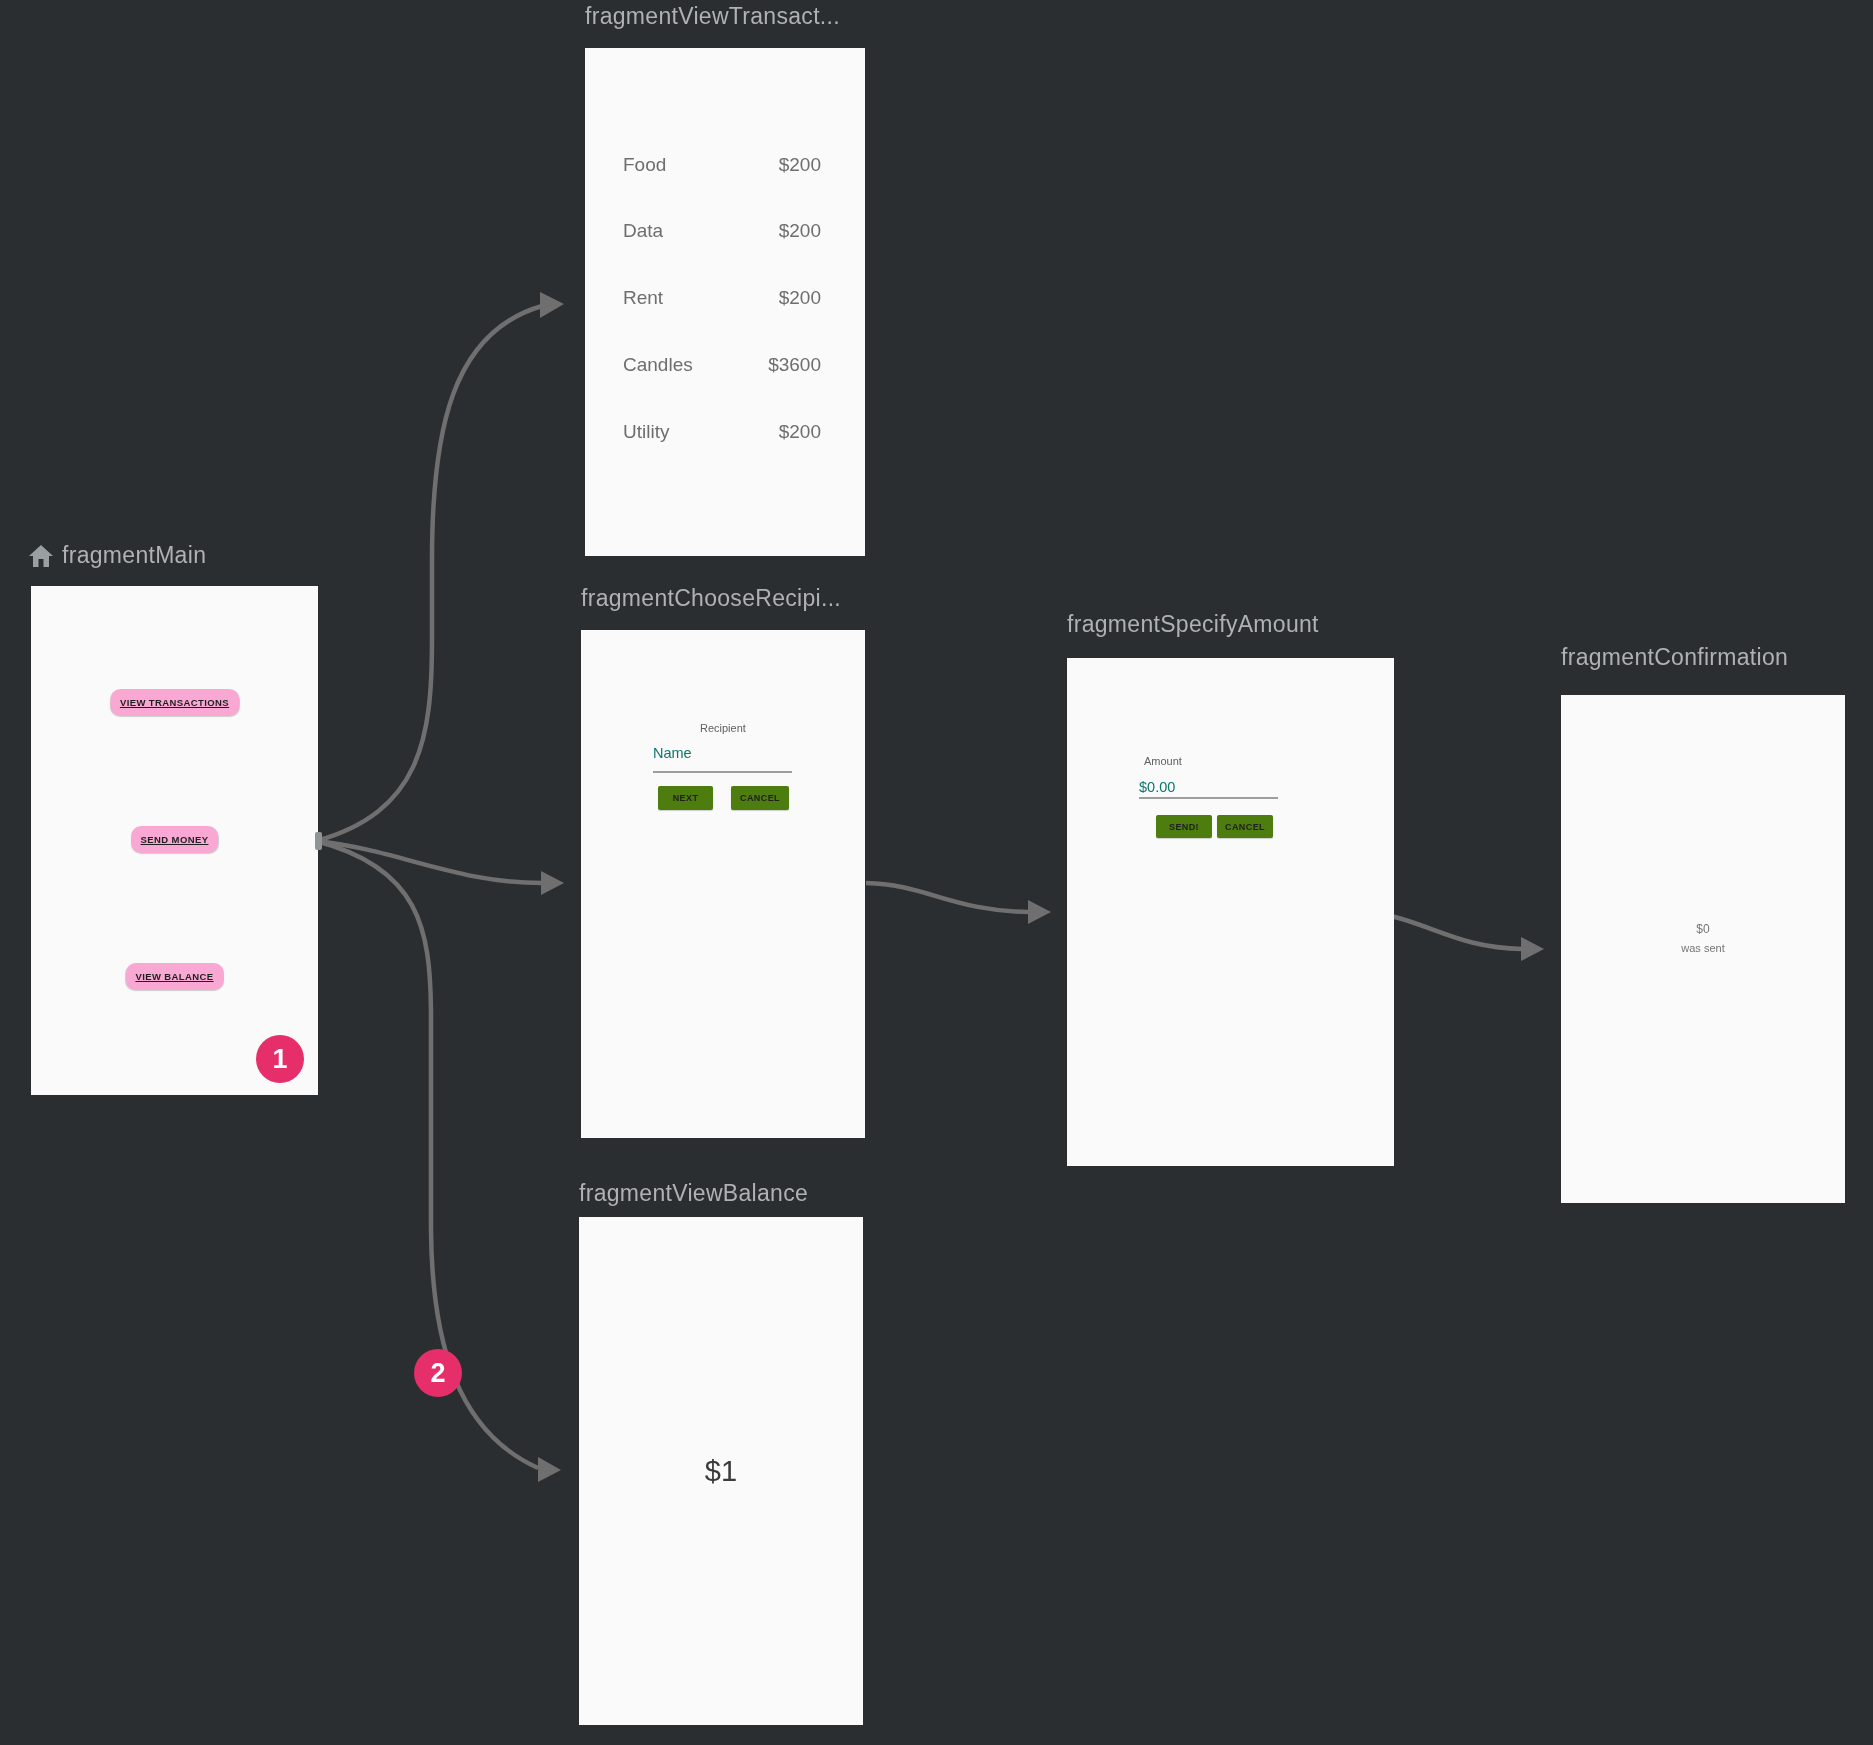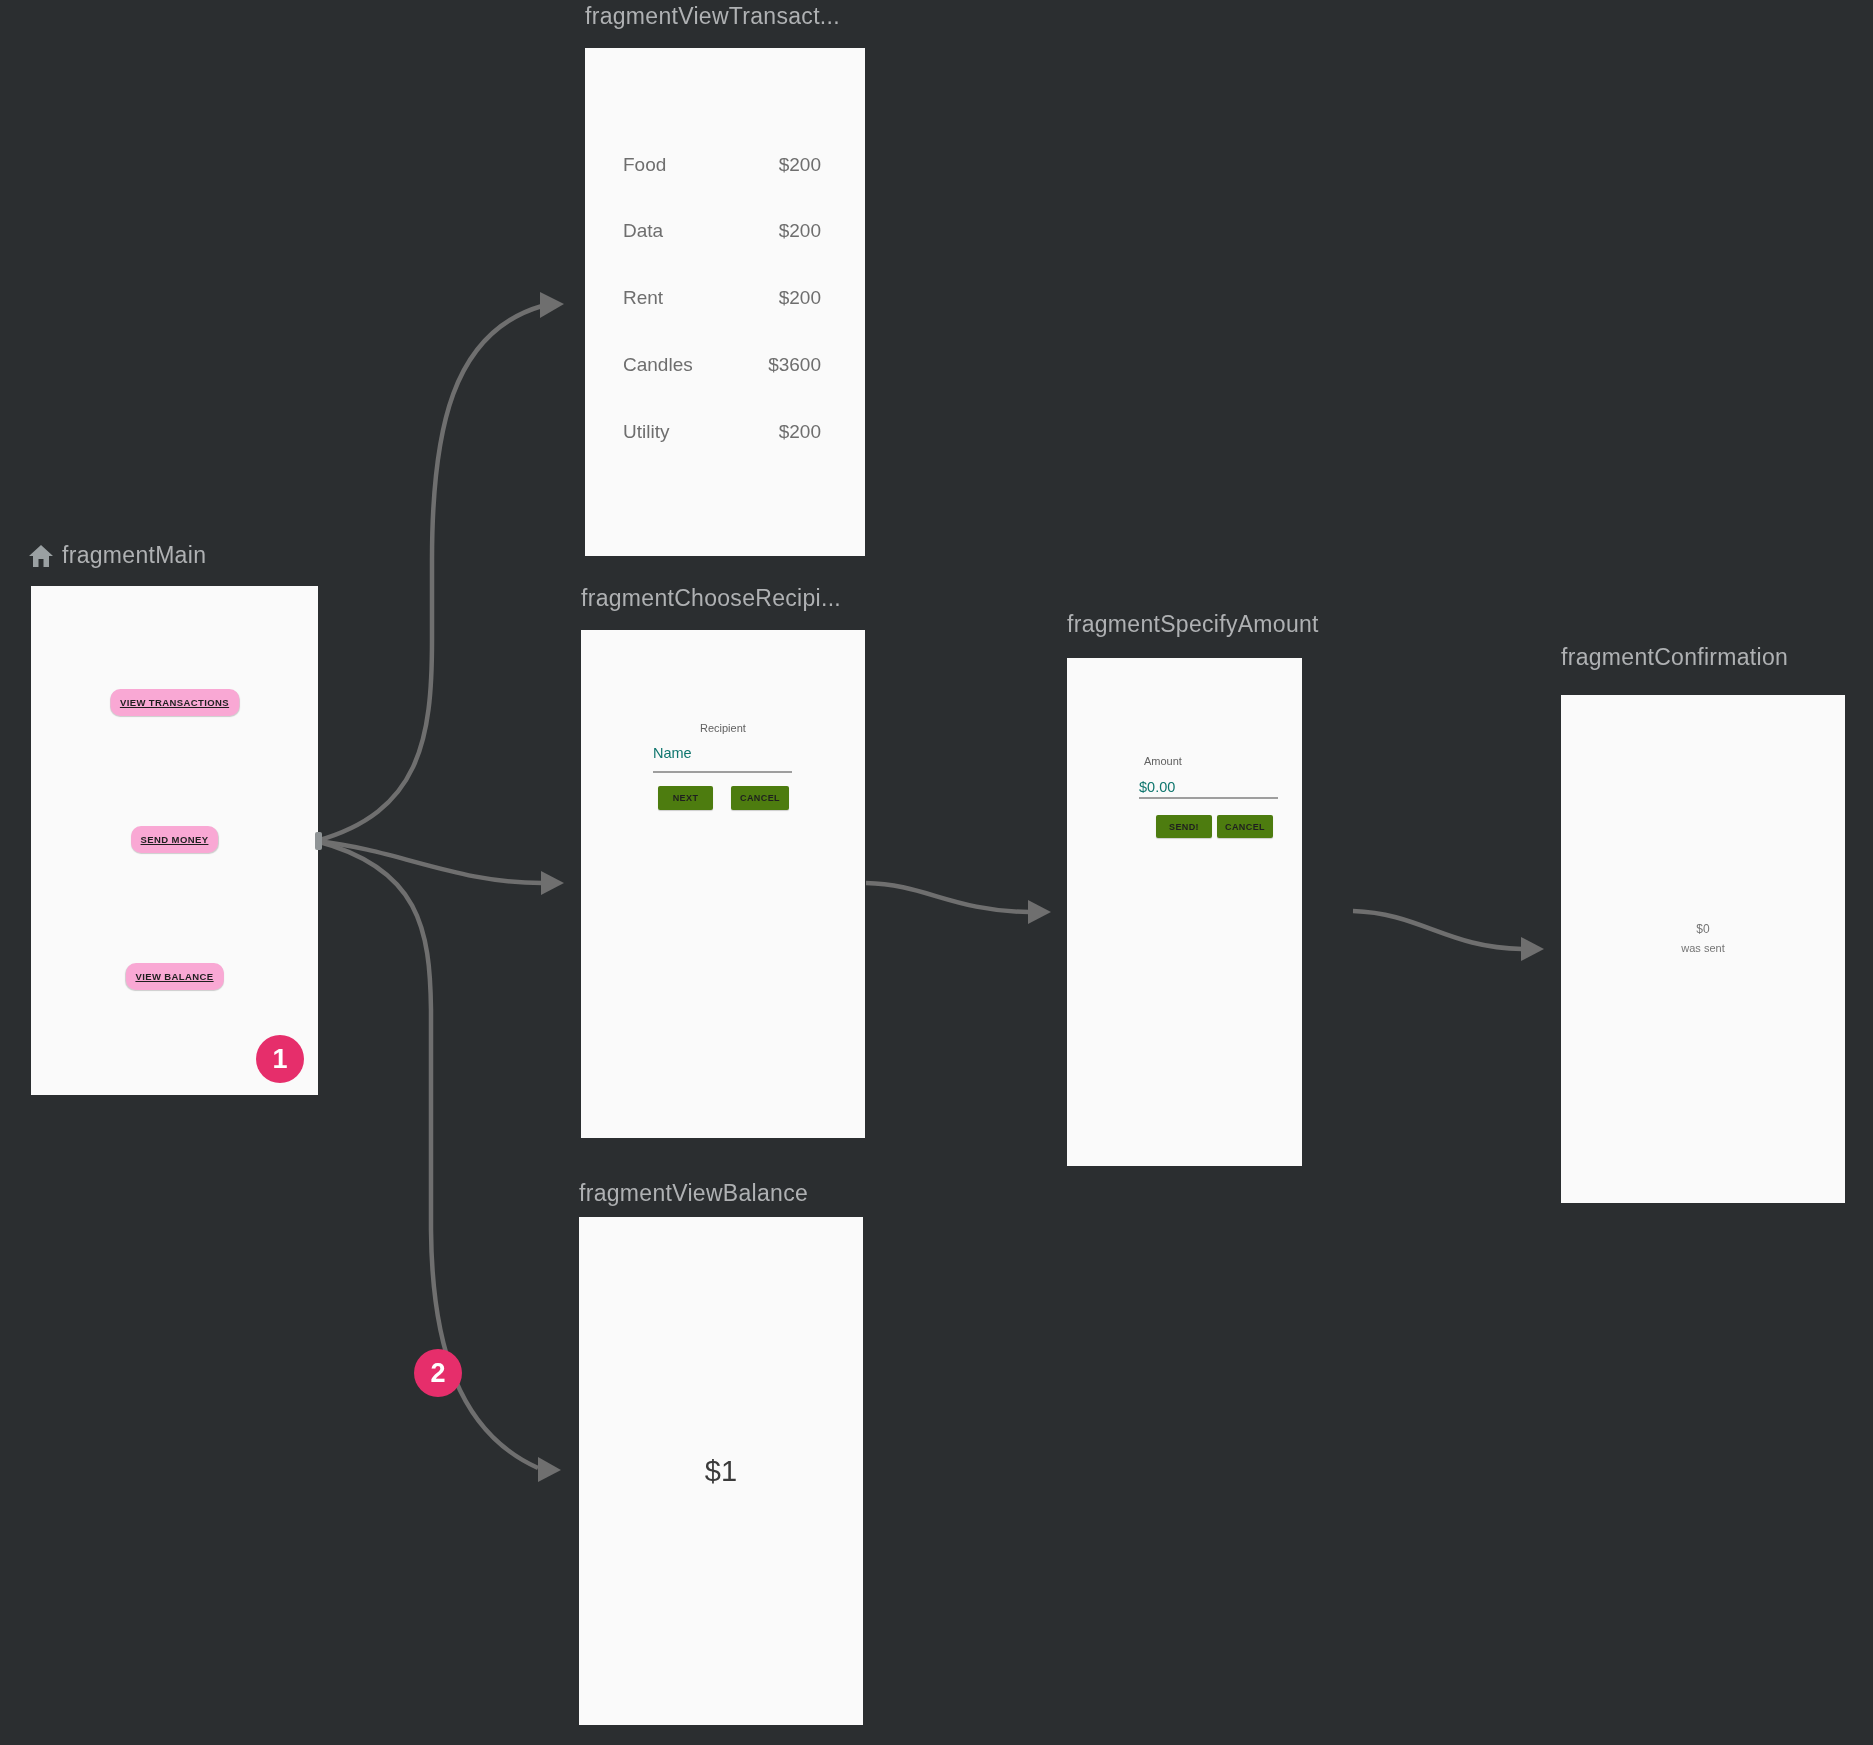--- a/index.html
+++ b/index.html
@@ -126,21 +126,21 @@
 <div class="frag-title" style="left:581px;top:585px;">fragmentChooseRecipi...</div>
 <div class="panel" style="left:581px;top:630px;width:284px;height:508px;">
   <span class="field-label" style="left:75px;top:92px;margin-left:44px;">Recipient</span>
   <span class="field-placeholder" style="left:72px;top:115px;">Name</span>
   <div class="field-underline" style="left:72px;top:141px;width:139px;"></div>
   <button class="small-btn" style="left:77px;top:156px;width:55px;height:24px;">NEXT</button>
   <button class="small-btn" style="left:150px;top:156px;width:58px;height:24px;">CANCEL</button>
 </div>
 
 <div class="frag-title" style="left:1067px;top:611px;">fragmentSpecifyAmount</div>
-<div class="panel" style="left:1067px;top:658px;width:235px;height:508px;text-decoration:underline;">
+<div class="panel" style="left:1067px;top:658px;width:327px;height:508px;text-decoration:underline;">
   <span class="field-label" style="left:77px;top:97px;">Amount</span>
   <span class="field-placeholder" style="left:72px;top:121px;">$0.00</span>
   <div class="field-underline" style="left:72px;top:139px;width:139px;"></div>
   <button class="small-btn" style="left:89px;top:157px;width:56px;height:23px;">SEND!</button>
   <button class="small-btn" style="left:150px;top:157px;width:56px;height:23px;">CANCEL</button>
 </div>
 
 <div class="frag-title" style="left:1561px;top:644px;">fragmentConfirmation</div>
 <div class="panel" style="left:1561px;top:695px;width:284px;height:508px;">
   <div class="center-text" style="top:227px;font-size:12px;color:#757575;">$0</div>

